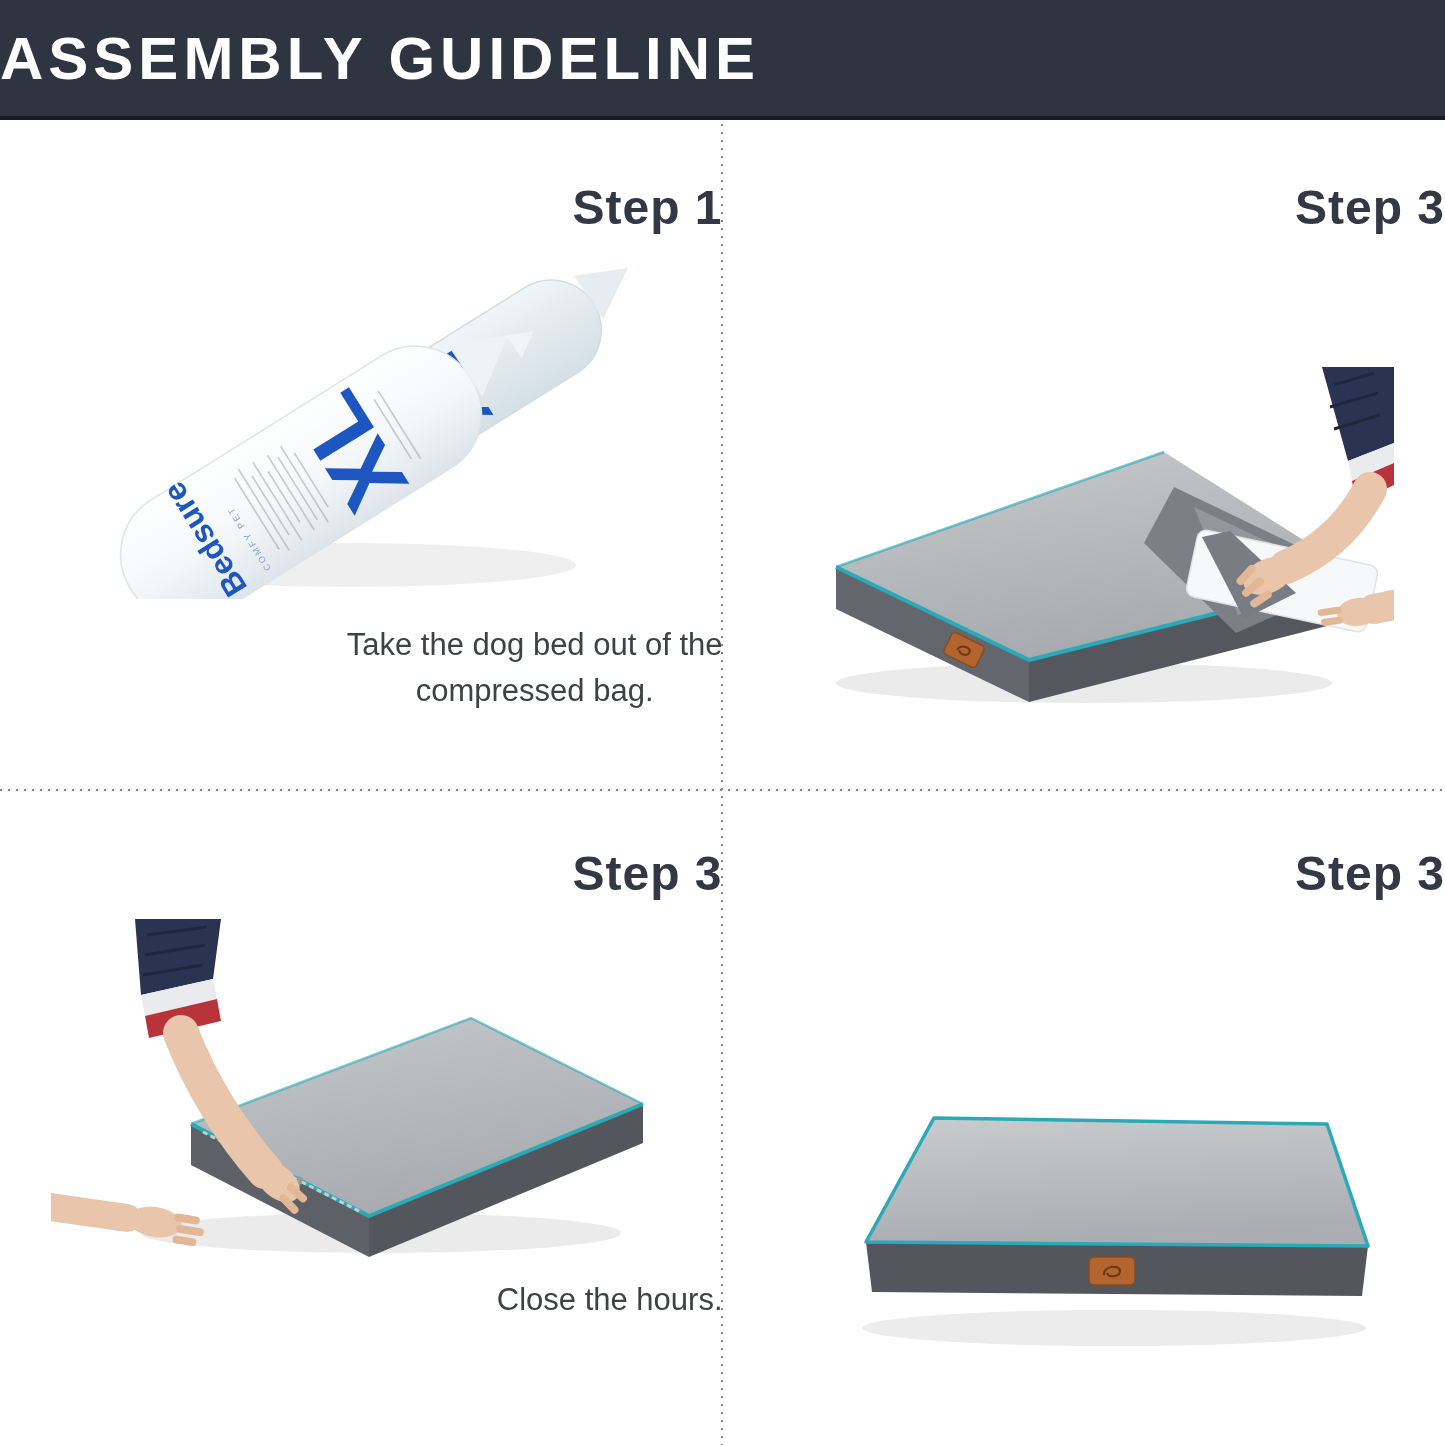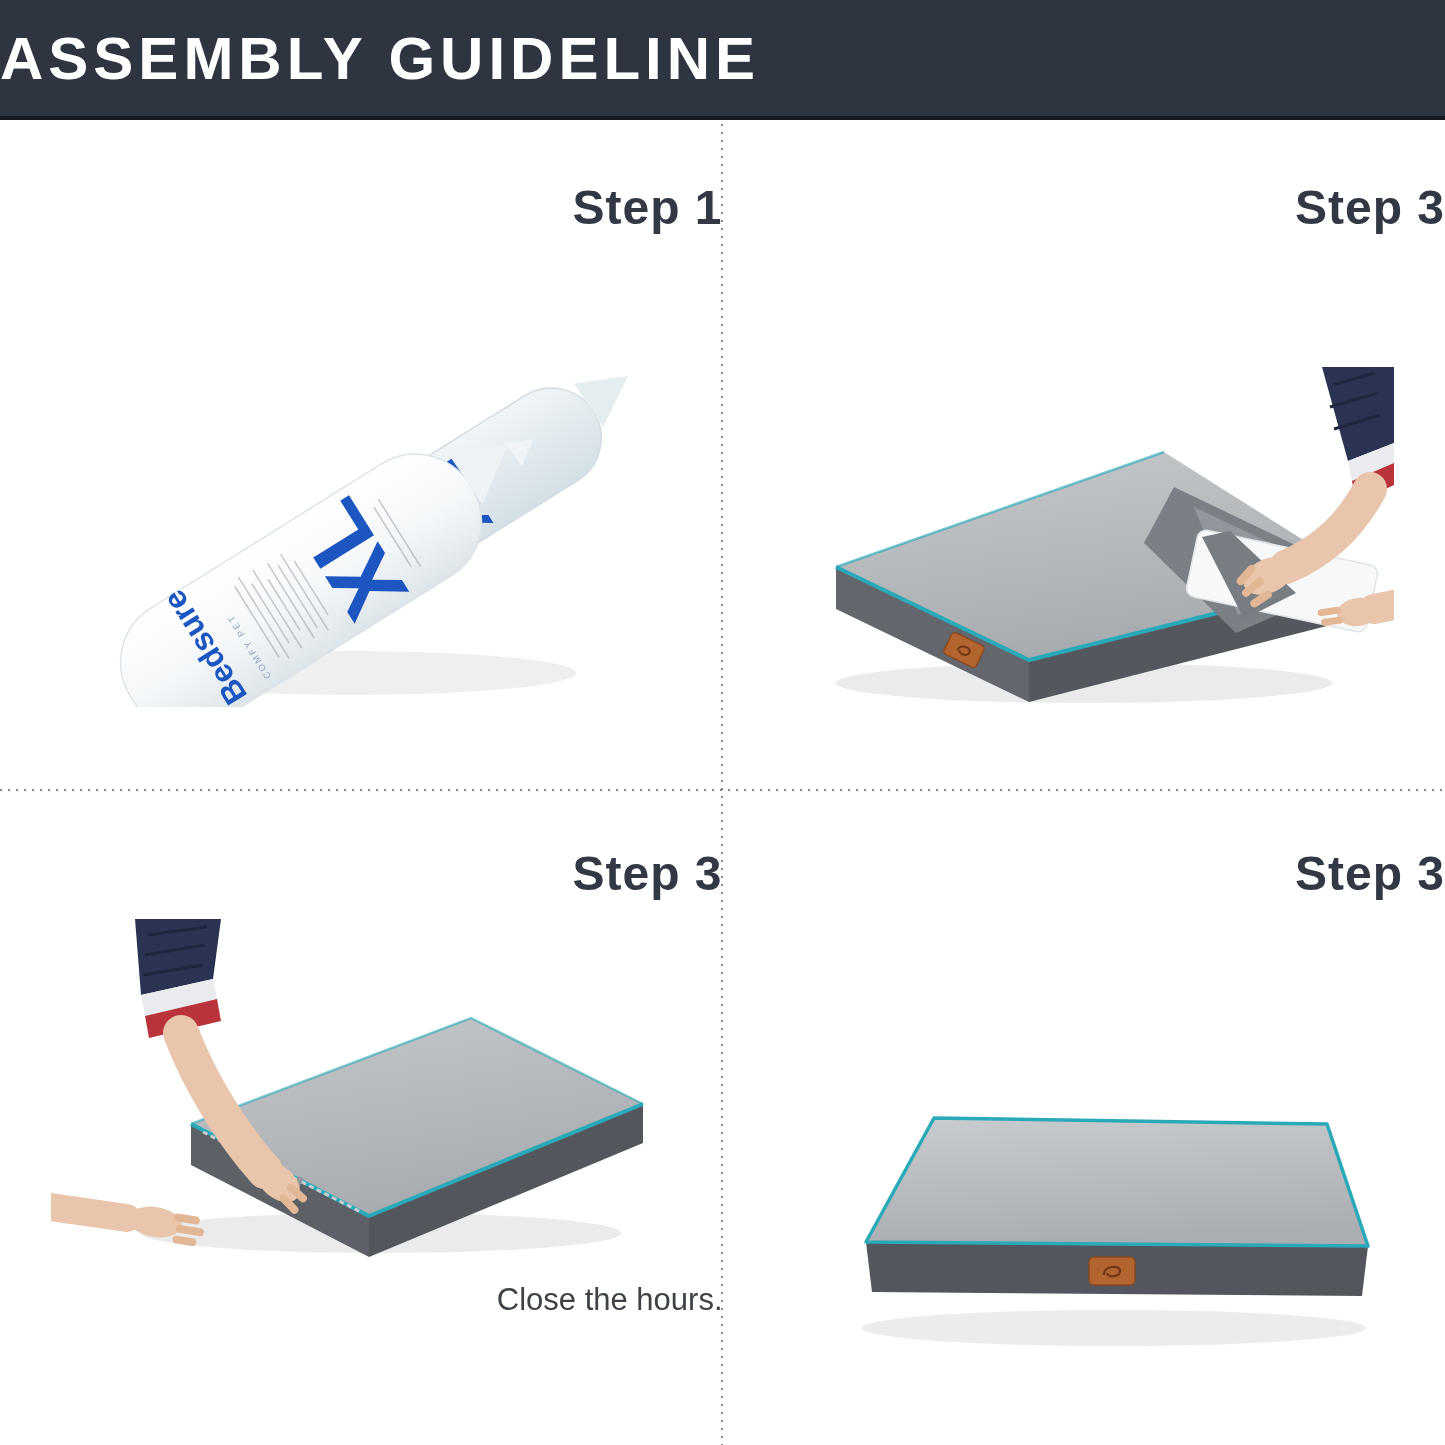--- a/index.html
+++ b/index.html
@@ -99,20 +99,21 @@
               <rect x="-6" y="-35" width="1.6" height="74"></rect>
                 <rect x="2" y="-43" width="1.6" height="90"></rect>
               <rect x="10" y="-30" width="1.6" height="64"></rect>
               <rect x="106" y="-33" width="1.6" height="70"></rect>
                 <rect x="114" y="-38" width="1.6" height="80"></rect>
             </g>
             <text transform="translate(92,58) rotate(-90)" font-size="92" font-weight="bold" fill="#1D56C0">XL</text>
           </g>
         </svg>
       </div>
+      <p class="caption"><span>Take the dog bed out of the</span><br><span>compressed bag.</span></p>
     </section>
 
     <section class="quad">
       <h2>Step 3</h2>
       <div class="illus">
         <svg viewBox="0 0 620 340" width="620" height="340">
           <defs>
             <linearGradient id="g-bed-top-2" x1="0" y1="0" x2="0.35" y2="1">
               <stop offset="0" stop-color="#c7cacc"></stop>
                 <stop offset="1" stop-color="#a7abaf"></stop>

